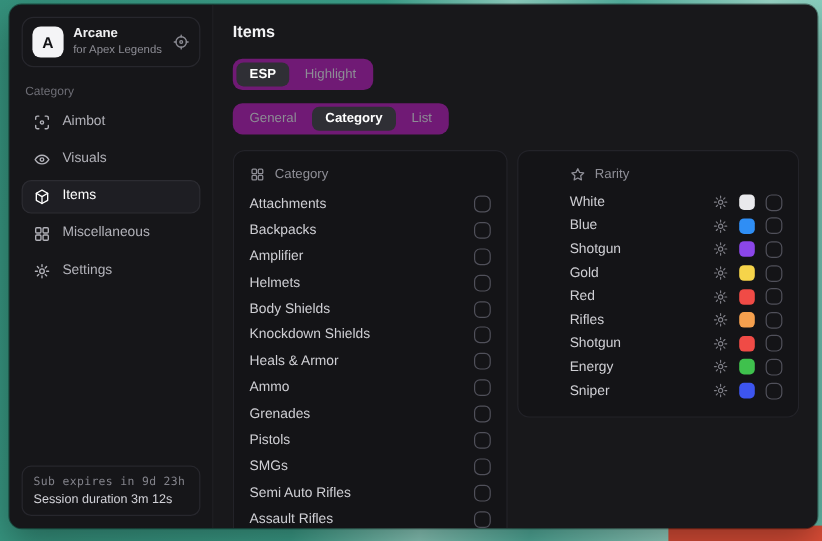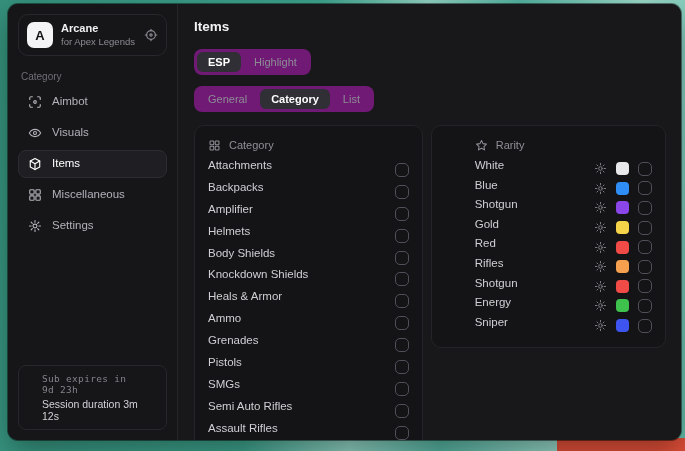--- a/index.html
+++ b/index.html
@@ -22,41 +22,41 @@
   .brand-action{margin-left:auto;width:14px;height:14px;color:#8c8c94;flex:none;}
   .section-label{font-size:10px;color:#6e6e76;margin:7px 3px 6px;}
   .nav{display:flex;flex-direction:column;gap:3px;}
   .nav-item{display:flex;align-items:flex-start;gap:10px;padding:6px 9px;border-radius:8px;
     border:1px solid transparent;color:#b2b2b9;font-size:11.5px;cursor:default;}
   .nav-item.selected{background:#1e1e23;border-color:#2c2c32;color:#ffffff;}
   .ico{width:14px;height:14px;flex:none;display:inline-block;color:inherit;}
   .ico svg, .brand-action svg{width:100%;height:100%;display:block;fill:none;stroke:currentColor;
     stroke-width:1.3;stroke-linecap:round;stroke-linejoin:round;}
   .sidebar-spacer{flex:1;}
-  .status-card{border:1px solid #27272d;border-radius:8px;padding:7px 23px;display:flex;
+  .status-card{border:1px solid #27272d;border-radius:8px;padding:7px 9px;display:flex;
     flex-direction:column;gap:3px;}
   .status-line1{font-family:"DejaVu Sans Mono",monospace;font-size:9.5px;color:#83838b;letter-spacing:.3px;}
   .status-line2{font-size:10.5px;color:#d2d2d8;}
   
   .main{flex:1;display:flex;flex-direction:column;padding:13px 15px 0 16px;
     background:#18181b;box-sizing:border-box;overflow:hidden;}
   .page-title{font-size:13.5px;font-weight:bold;color:#f2f2f4;margin:2px 0 15px;}
   .seg{display:inline-flex;width:max-content;background:#701a75;border-radius:8px;
     padding:3px;gap:2px;margin-bottom:11px;}
   .seg-opt{padding:4px 11px;font-size:11px;color:#8d8d95;border-radius:6px;cursor:default;}
   .seg-opt.selected{background:#2f2f35;color:#ffffff;font-weight:bold;}
   .panels{display:flex;gap:8px;align-items:flex-start;flex:1;overflow:hidden;margin-top:2px;}
   .panel{background:#141417;border:1px solid #232329;border-radius:10px;
     padding:10px 13px 12px;box-sizing:border-box;}
   .panel-category{width:234px;}
   .panel-rarity{width:240px;padding-left:43px;}
   .panel-header{display:flex;align-items:center;gap:8px;color:#8f8f97;font-size:11px;
     height:18px;margin-bottom:5px;}
   .panel-header .ico{width:13px;height:13px;}
-  .row{display:flex;}
+  .row{display:flex;align-items:center;}
   .cat-row{height:21.9px;}
   .rar-row{height:19.6px;}
   .row-label{font-size:11.5px;color:#cfcfd4;}
   .row-controls{margin-left:auto;display:flex;align-items:center;gap:9px;}
   .checkbox{width:14px;height:14px;border:1.5px solid #50505a;border-radius:5px;
     box-sizing:border-box;flex:none;cursor:default;}
   .swatch{width:13px;height:13px;border-radius:4px;flex:none;cursor:default;}
   .gear{width:13px;height:13px;color:#7e7e86;flex:none;cursor:default;}
   .gear svg{width:100%;height:100%;display:block;fill:none;stroke:currentColor;
     stroke-width:1.2;stroke-linecap:round;}

